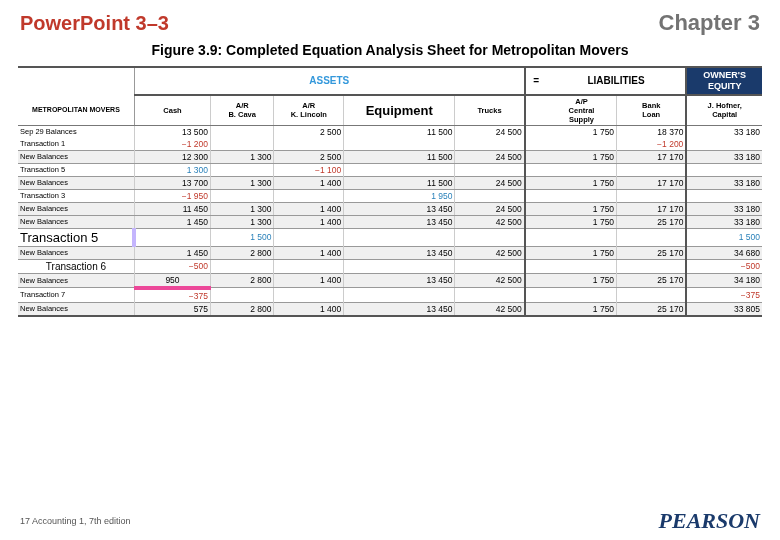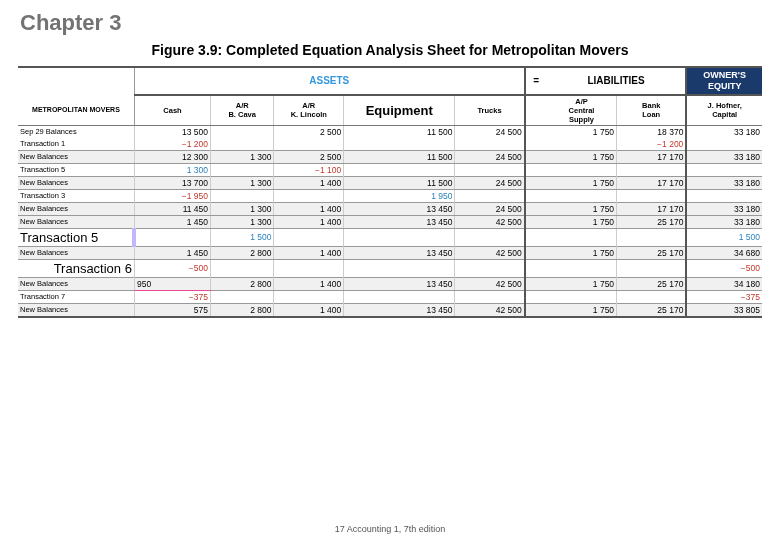--- a/index.html
+++ b/index.html
@@ -42,40 +42,41 @@
       width: 100%;
       border-collapse: collapse;
       font-size: 8.5px;
     }
     .footer {
       position: absolute;
       bottom: 6px;
       left: 20px;
       right: 20px;
       display: flex;
-      justify-content: center;
+      justify-content: space-between;
       align-items: center;
       margin-top: 16px;
     }
     .footer-left {
       font-size: 9px;
       color: #555;
     }
     .pearson-logo {
       font-size: 22px;
       font-style: italic;
       color: #1a3a6b;
       font-family: Georgia, serif;
       font-weight: bold;
     }
   </style>
 </head>
 <body>
 
 <div class="header">
+  <span class="header-left">PowerPoint 3–3</span>
   <span class="header-right">Chapter 3</span>
 </div>
 
 <div class="figure-title">Figure 3.9: Completed Equation Analysis Sheet for Metropolitan Movers</div>
 
 <div class="table-container">
   <table>
 
     <colgroup>
       <col style="width:60px">
@@ -237,35 +238,35 @@
         <td style="text-align:right; padding:1px 2px; border-right:1px solid #ccc; border-bottom:1px solid #999; border-top:1px solid #999;">1 400</td>
         <td style="text-align:right; padding:1px 2px; border-right:1px solid #ccc; border-bottom:1px solid #999; border-top:1px solid #999;">13 450</td>
         <td style="text-align:right; padding:1px 2px; border-right:2px solid #555; border-bottom:1px solid #999; border-top:1px solid #999;">42 500</td>
         <td style="border-bottom:1px solid #999; border-top:1px solid #999;"></td>
         <td style="text-align:right; padding:1px 2px; border-right:1px solid #ccc; border-bottom:1px solid #999; border-top:1px solid #999;">1 750</td>
         <td style="text-align:right; padding:1px 2px; border-right:2px solid #555; border-bottom:1px solid #999; border-top:1px solid #999;">25 170</td>
         <td style="text-align:right; padding:1px 2px; border-bottom:1px solid #999; border-top:1px solid #999;">34 680</td>
       </tr>
 
       <tr>
-        <td style="text-align:right; font-size:13px; border-right:1px solid #ccc; padding:1px 2px;">Transaction 6</td>
+        <td style="text-align:center; font-size:10px; border-right:1px solid #ccc; padding:1px 2px;">Transaction 6</td>
         <td style="text-align:right; padding:1px 2px; border-right:1px solid #ccc; color:#c0392b;">−500</td>
         <td style="text-align:right; padding:1px 2px; border-right:1px solid #ccc;"></td>
         <td style="text-align:right; padding:1px 2px; border-right:1px solid #ccc;"></td>
         <td style="text-align:right; padding:1px 2px; border-right:1px solid #ccc;"></td>
         <td style="text-align:right; padding:1px 2px; border-right:2px solid #555;"></td>
         <td></td>
         <td style="text-align:right; padding:1px 2px; border-right:1px solid #ccc;"></td>
         <td style="text-align:right; padding:1px 2px; border-right:2px solid #555;"></td>
         <td style="text-align:right; padding:1px 2px; color:#c0392b;">−500</td>
       </tr>
 
       <tr style="background:#f0f0f0;">
         <td style="text-align:left; font-size:7.5px; border-right:1px solid #ccc; padding:1px 2px; border-bottom:1px solid #999; border-top:1px solid #999;">New Balances</td>
-        <td style="text-align:left; padding:1px 2px; border-right:1px solid #ccc; border-bottom:1px solid #ec4899; border-top:1px solid #999;">950</td>
+        <td style="text-align:center; padding:1px 2px; border-right:1px solid #ccc; border-bottom:4px solid #ec4899; border-top:1px solid #999;">950</td>
         <td style="text-align:right; padding:1px 2px; border-right:1px solid #ccc; border-bottom:1px solid #999; border-top:1px solid #999;">2 800</td>
         <td style="text-align:right; padding:1px 2px; border-right:1px solid #ccc; border-bottom:1px solid #999; border-top:1px solid #999;">1 400</td>
         <td style="text-align:right; padding:1px 2px; border-right:1px solid #ccc; border-bottom:1px solid #999; border-top:1px solid #999;">13 450</td>
         <td style="text-align:right; padding:1px 2px; border-right:2px solid #555; border-bottom:1px solid #999; border-top:1px solid #999;">42 500</td>
         <td style="border-bottom:1px solid #999; border-top:1px solid #999;"></td>
         <td style="text-align:right; padding:1px 2px; border-right:1px solid #ccc; border-bottom:1px solid #999; border-top:1px solid #999;">1 750</td>
         <td style="text-align:right; padding:1px 2px; border-right:2px solid #555; border-bottom:1px solid #999; border-top:1px solid #999;">25 170</td>
         <td style="text-align:right; padding:1px 2px; border-bottom:1px solid #999; border-top:1px solid #999;">34 180</td>
       </tr>
 
@@ -293,13 +294,14 @@
         <td style="text-align:right; padding:1px 2px; border-right:1px solid #ccc; border-bottom:2px solid #555; border-top:1px solid #999;">1 750</td>
         <td style="text-align:right; padding:1px 2px; border-right:2px solid #555; border-bottom:2px solid #555; border-top:1px solid #999;">25 170</td>
         <td style="text-align:right; padding:1px 2px; border-bottom:2px solid #555; border-top:1px solid #999;">33 805</td>
       </tr>
     </tbody>
   </table>
 </div>
 
 <div class="footer">
   <span class="footer-left">17  Accounting 1, 7th edition</span>
+  <span class="pearson-logo">PEARSON</span>
 </div>
 
 </body></html>

